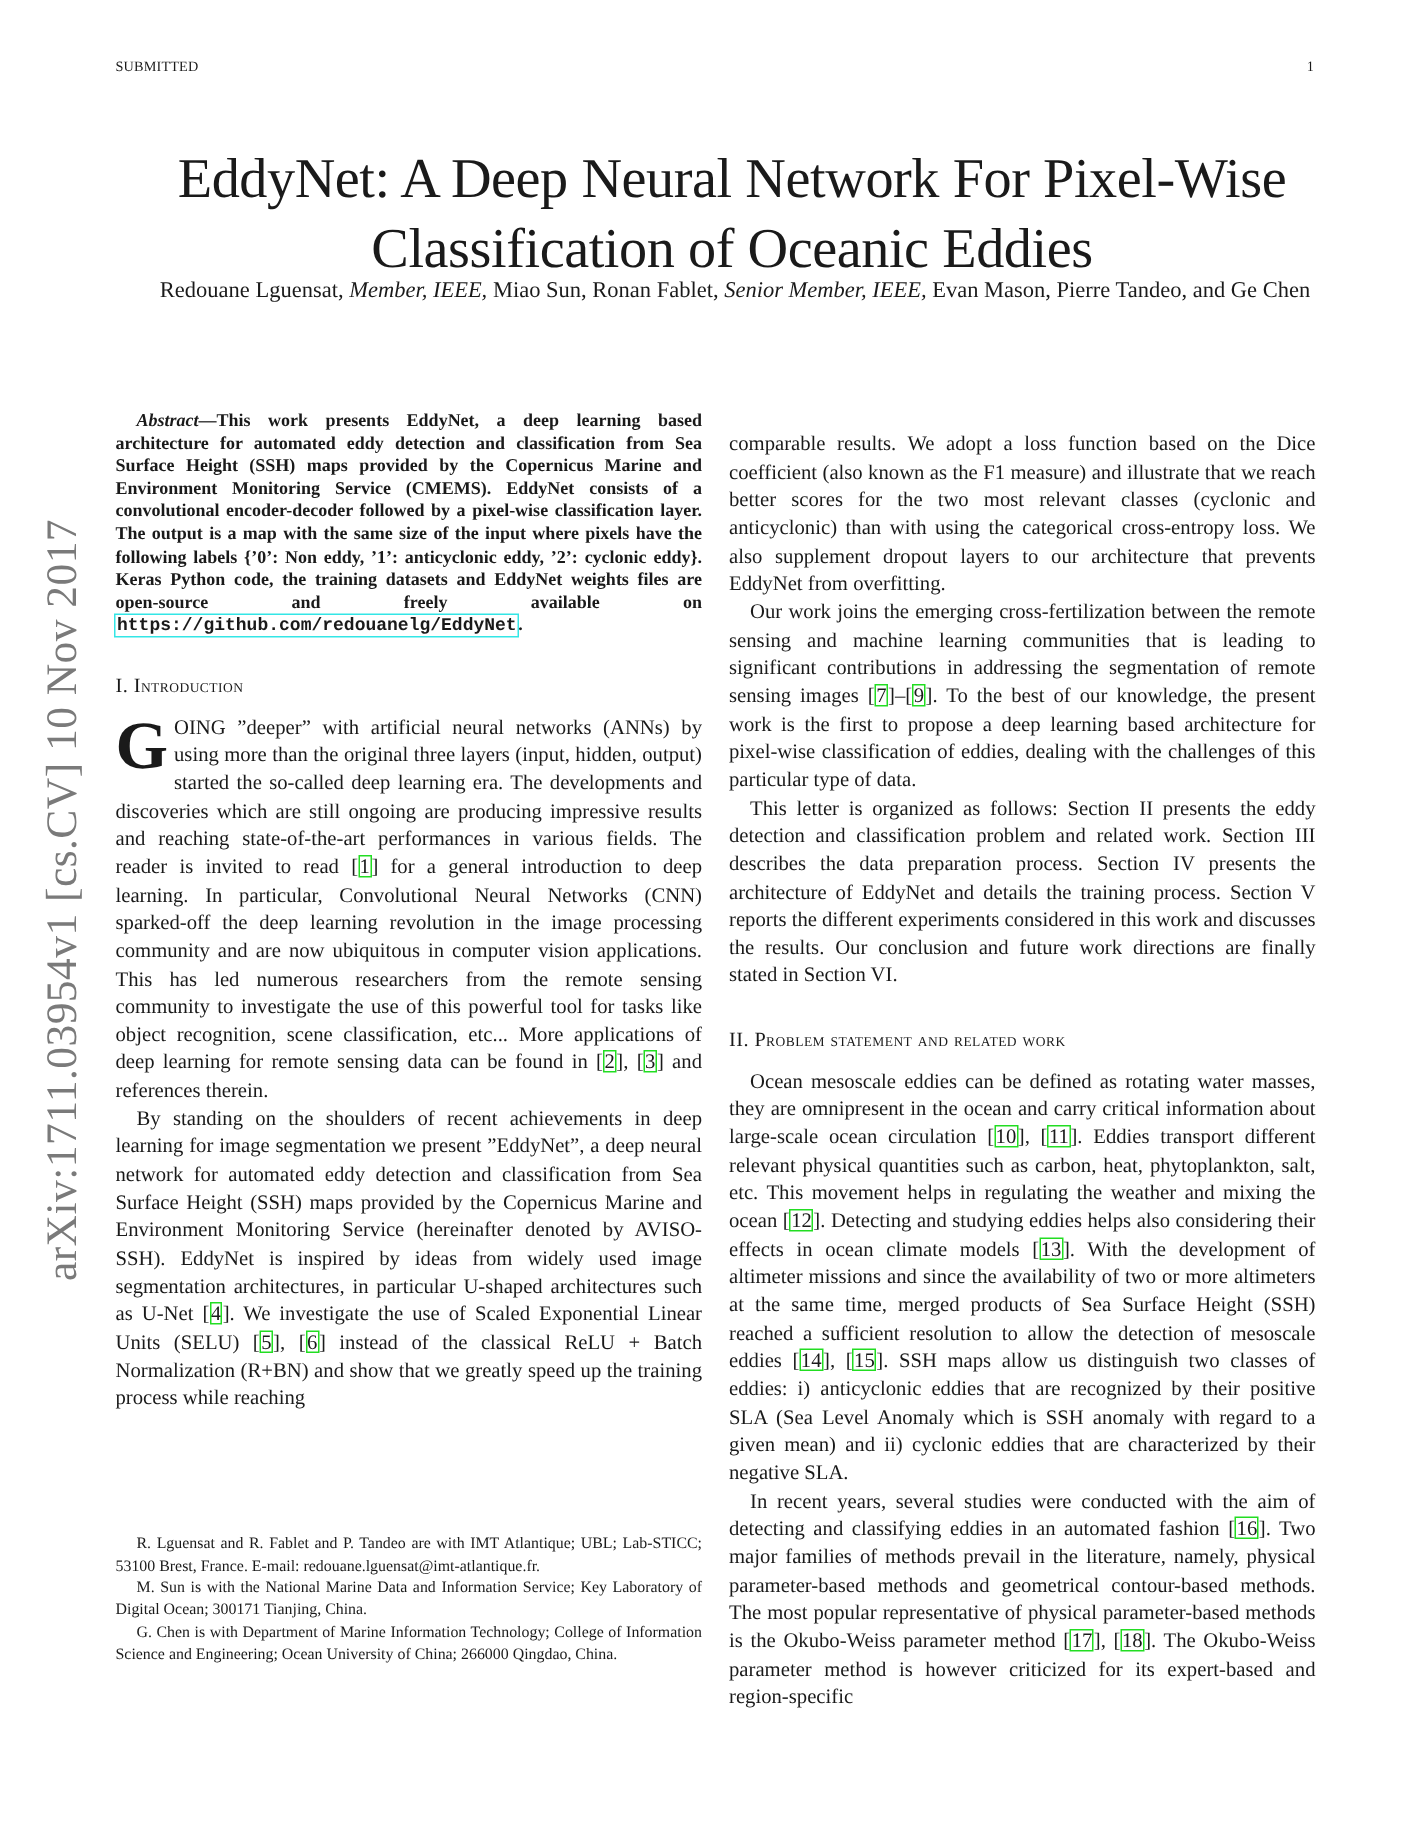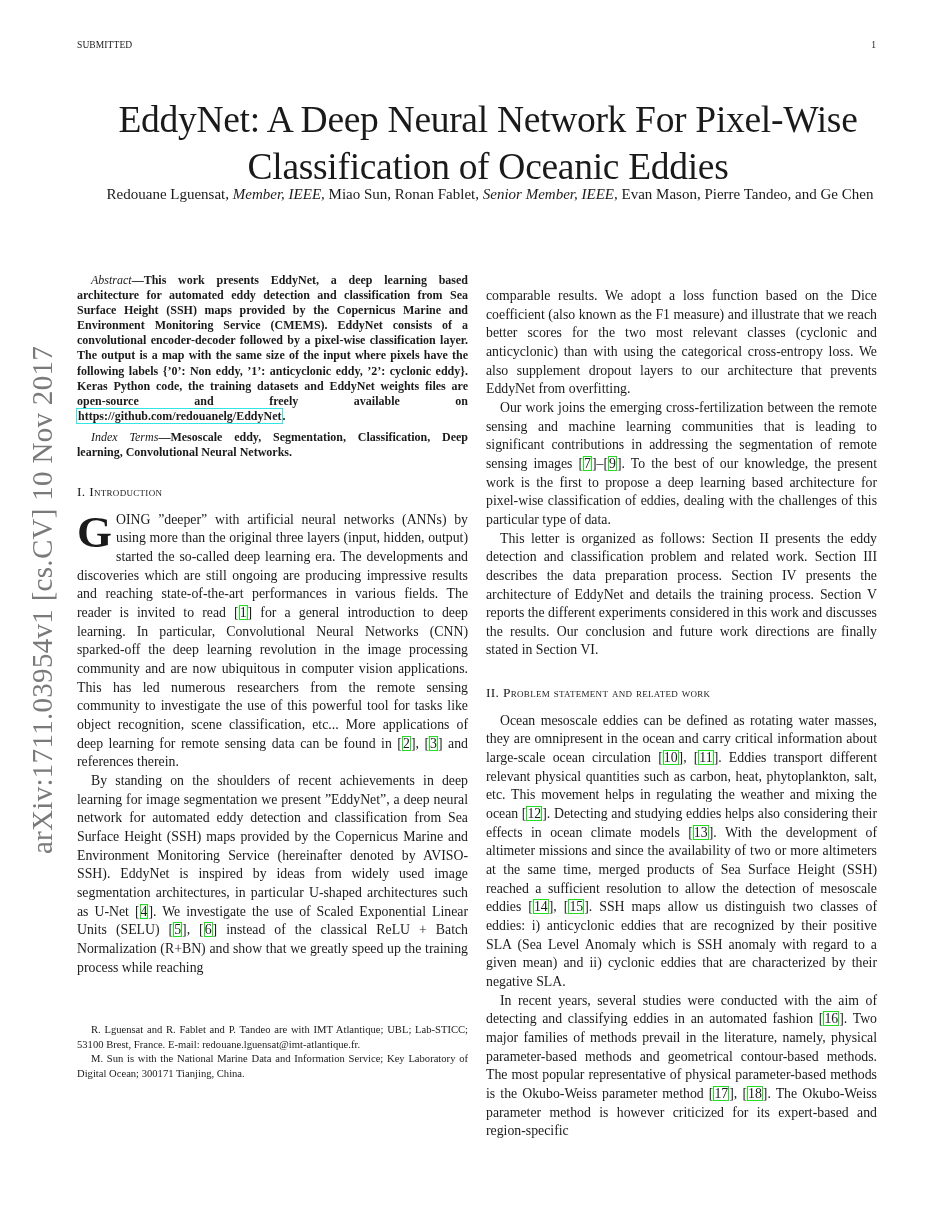--- a/index.html
+++ b/index.html
@@ -22,22 +22,22 @@
   .authors {
     position: absolute; left: 84px; width: 812px; top: 184px; text-align: center;
     font-size: 15px; line-height: 20px;
   }
   .authors i { font-style: italic; }
   .col { position: absolute; width: 391px; font-size: 13.8px; line-height: 18.65px; text-align: justify; }
   .col-left { left: 77px; top: 273px; }
   .col-right { left: 486px; top: 287px; }
   p { margin: 0; text-indent: 14px; }
   .abstract { font-weight: bold; font-size: 12px; line-height: 15.1px; }
-  .abstract .lead { font-style: italic; font-weight: normal; }
-  .link-box { outline: 1.5px solid #33e6e6; outline-offset: 0px; padding: 0 1px; }
+  .abstract .lead { font-style: italic; font-weight: bold; }
+  .link-box { outline: 1.5px solid #33e6e6; outline-offset: 0px; padding: 0 1px; font-family: Liberation Mono, monospace; }
   .index-terms { margin-top: 6px; }
   .section-heading {
     text-align: left; text-indent: 0; font-size: 13.5px; letter-spacing: 0.3px;
     margin: 23px 0 9px 0; font-variant: small-caps;
   }
   .dropcap {
     float: left; font-size: 45px; line-height: 36px; font-weight: bold;
     margin: 3px 4px 0 0; padding: 0;
   }
   .no-indent { text-indent: 0; }
@@ -63,32 +63,32 @@
   <span>Redouane Lguensat,</span>
   <i>Member, IEEE,</i>
   <span>Miao Sun, Ronan Fablet,</span>
   <i>Senior Member, IEEE,</i>
   <span>Evan Mason, Pierre Tandeo, and Ge Chen</span>
 </div>
 
 <div class="col col-left">
   <p class="abstract"><span class="lead">Abstract</span><span>—</span><span>This work presents EddyNet, a deep learning based architecture for automated eddy detection and classification from Sea Surface Height (SSH) maps provided by the Copernicus Marine and Environment Monitoring Service (CMEMS). EddyNet consists of a convolutional encoder-decoder followed by a pixel-wise classification layer. The output is a map with the same size of the input where pixels have the following labels {’0’: Non eddy, ’1’: anticyclonic eddy, ’2’: cyclonic eddy}. Keras Python code, the training datasets and EddyNet weights files are open-source and freely available on </span><span class="link-box">https://github.com/redouanelg/EddyNet</span><span>.</span></p>
 
-  <p class="abstract index-terms"><span class="lead">Index Terms</span><span>—</span><span>Mesoscale eddy, Segmentation, Classification, Deep learning, Convolutional Neural Networks.</span></p>
 
   <div class="section-heading">I. Introduction</div>
 
   <p class="no-indent"><span class="dropcap">G</span><span>OING ”deeper” with artificial neural networks (ANNs) by using more than the original three layers (input, hidden, output) started the so-called deep learning era. The developments and discoveries which are still ongoing are producing impressive results and reaching state-of-the-art performances in various fields. The reader is invited to read [</span><span class="cite">1</span><span>] for a general introduction to deep learning. In particular, Convolutional Neural Networks (CNN) sparked-off the deep learning revolution in the image processing community and are now ubiquitous in computer vision applications. This has led numerous researchers from the remote sensing community to investigate the use of this powerful tool for tasks like object recognition, scene classification, etc... More applications of deep learning for remote sensing data can be found in [</span><span class="cite">2</span><span>], [</span><span class="cite">3</span><span>] and references therein.</span></p>
 
   <p><span>By standing on the shoulders of recent achievements in deep learning for image segmentation we present ”EddyNet”, a deep neural network for automated eddy detection and classification from Sea Surface Height (SSH) maps provided by the Copernicus Marine and Environment Monitoring Service (hereinafter denoted by AVISO-SSH). EddyNet is inspired by ideas from widely used image segmentation architectures, in particular U-shaped architectures such as U-Net [</span><span class="cite">4</span><span>]. We investigate the use of Scaled Exponential Linear Units (SELU) [</span><span class="cite">5</span><span>], [</span><span class="cite">6</span><span>] instead of the classical ReLU + Batch Normalization (R+BN) and show that we greatly speed up the training process while reaching</span></p>
 </div>
 
 <div class="footnotes">
   <p>R. Lguensat and R. Fablet and P. Tandeo are with IMT Atlantique; UBL; Lab-STICC; 53100 Brest, France. E-mail: redouane.lguensat@imt-atlantique.fr.</p>
   <p>M. Sun is with the National Marine Data and Information Service; Key Laboratory of Digital Ocean; 300171 Tianjing, China.</p>
+  <p>G. Chen is with Department of Marine Information Technology; College of Information Science and Engineering; Ocean University of China; 266000 Qingdao, China.</p>
 </div>
 
 <div class="col col-right">
   <p class="no-indent">comparable results. We adopt a loss function based on the Dice coefficient (also known as the F1 measure) and illustrate that we reach better scores for the two most relevant classes (cyclonic and anticyclonic) than with using the categorical cross-entropy loss. We also supplement dropout layers to our architecture that prevents EddyNet from overfitting.</p>
 
   <p><span>Our work joins the emerging cross-fertilization between the remote sensing and machine learning communities that is leading to significant contributions in addressing the segmentation of remote sensing images [</span><span class="cite">7</span><span>]–[</span><span class="cite">9</span><span>]. To the best of our knowledge, the present work is the first to propose a deep learning based architecture for pixel-wise classification of eddies, dealing with the challenges of this particular type of data.</span></p>
 
   <p>This letter is organized as follows: Section II presents the eddy detection and classification problem and related work. Section III describes the data preparation process. Section IV presents the architecture of EddyNet and details the training process. Section V reports the different experiments considered in this work and discusses the results. Our conclusion and future work directions are finally stated in Section VI.</p>
 
   <div class="section-heading sec2">II. Problem statement and related work</div>

